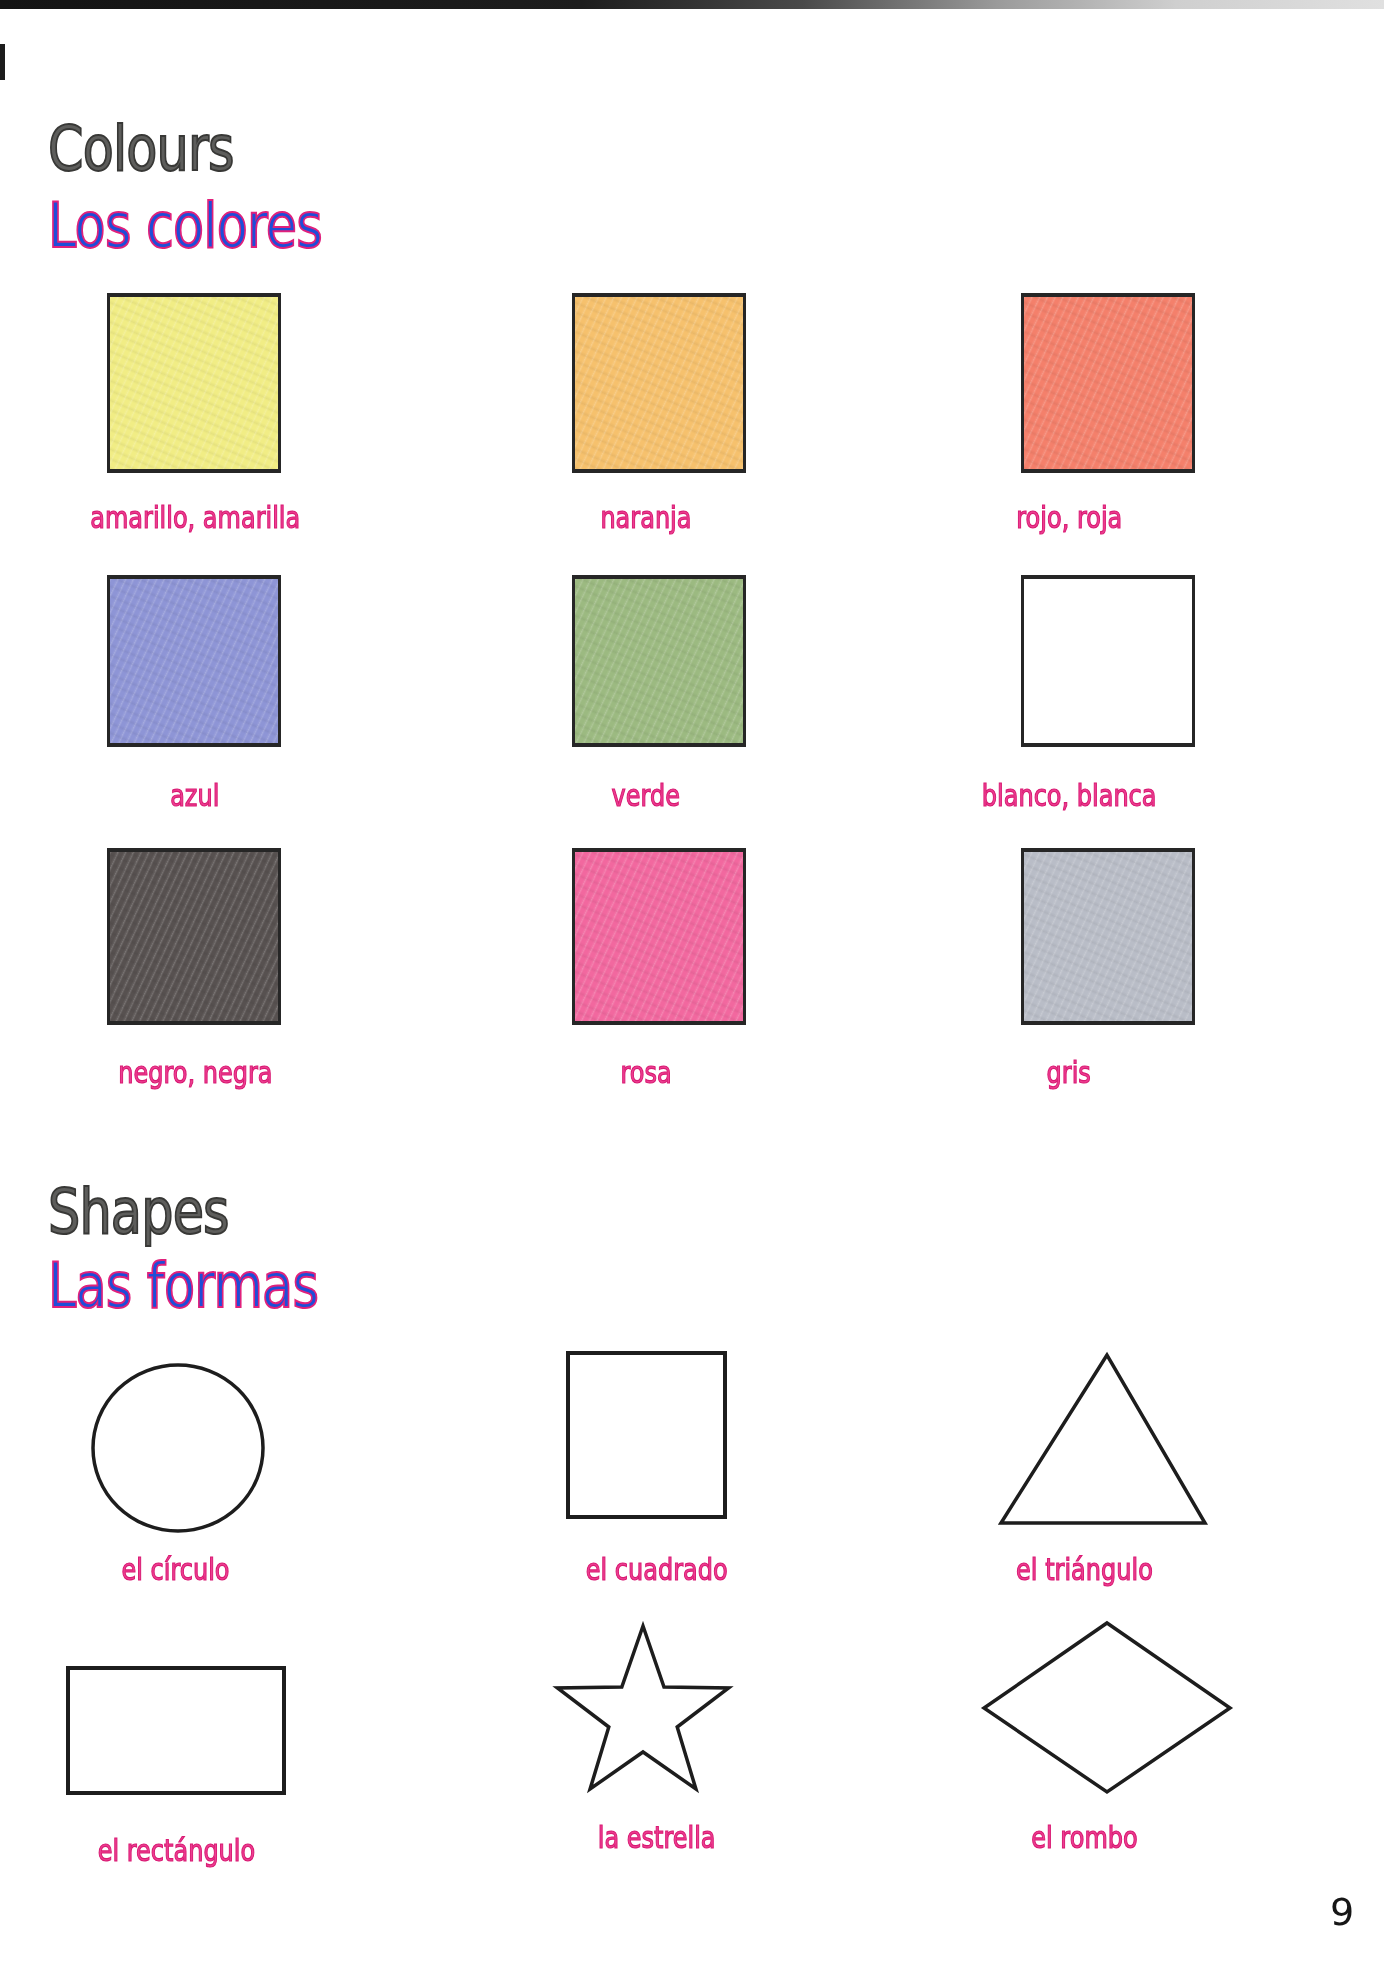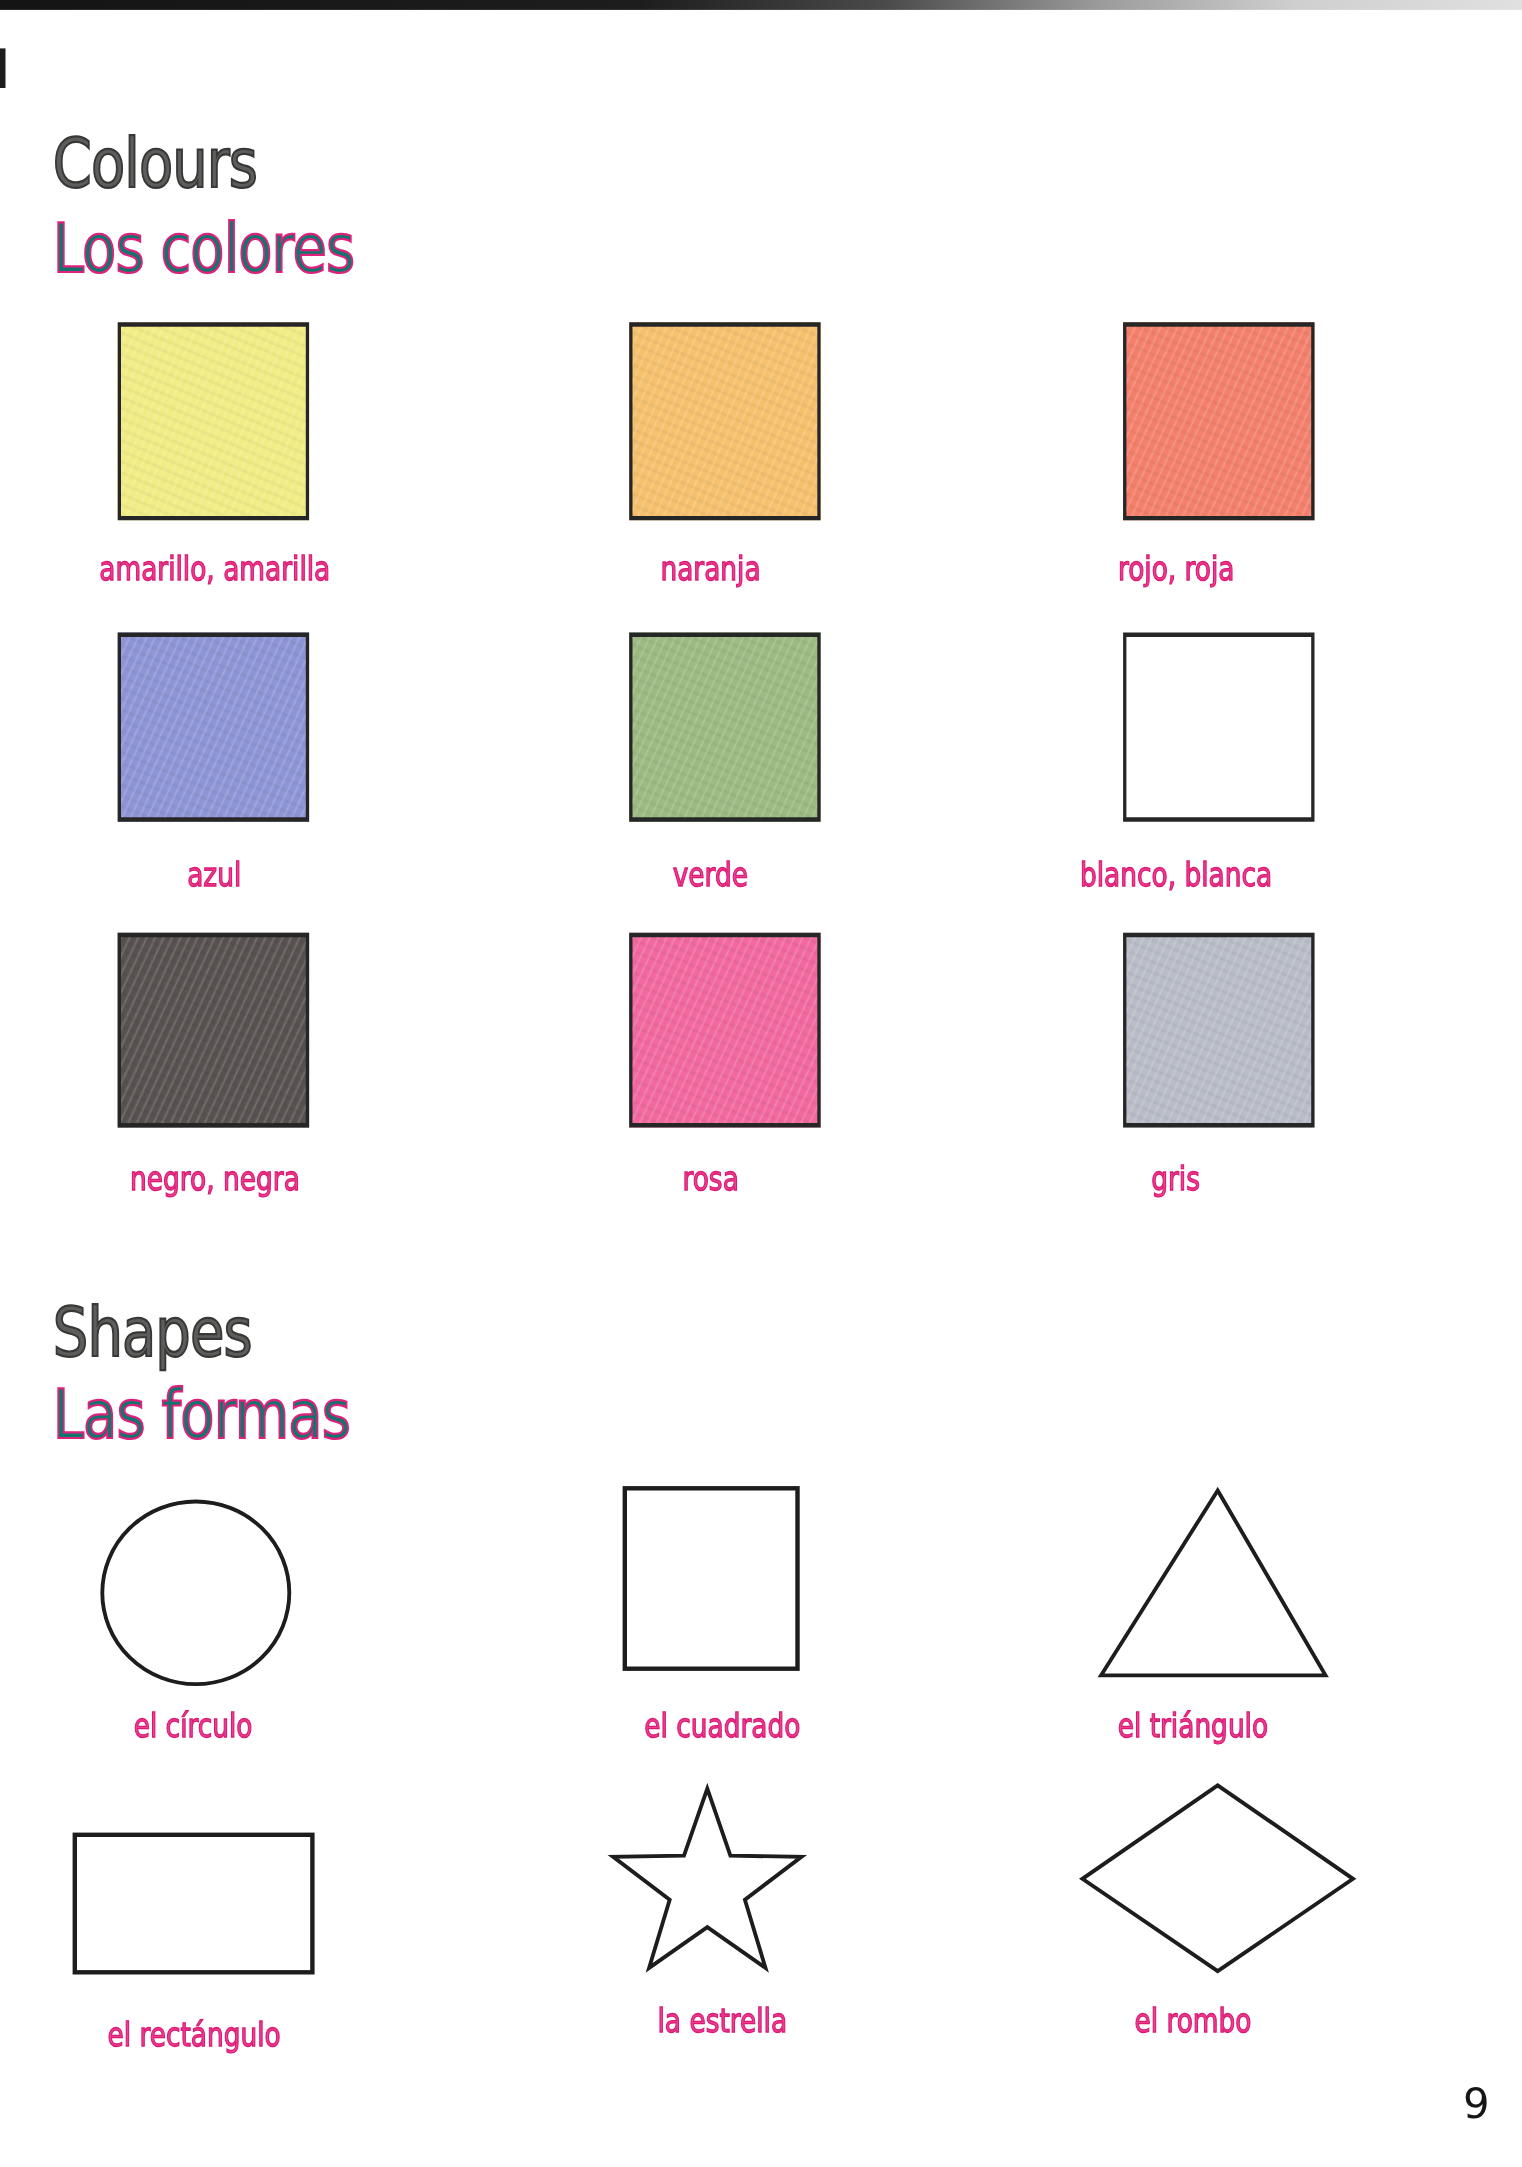--- a/index.html
+++ b/index.html
@@ -6,21 +6,21 @@
   body{
     width:1384px;height:1970px;position:relative;background:#ffffff;
     font-family:"DejaVu Sans","Liberation Sans",sans-serif;overflow:hidden;
   }
   .topbar{position:absolute;left:0;top:0;width:1384px;height:9px;
     background:linear-gradient(to right,#141414 0%,#1d1d1d 42%,#4a4a4a 58%,#9a9a9a 72%,#cfcfcf 85%,#e0e0e0 100%);}
   .notch{position:absolute;left:0;top:44px;width:5px;height:36px;background:#1c1c1c;}
 
   .h-en,.h-es{position:absolute;left:16px;line-height:1;font-weight:400;letter-spacing:-1px;white-space:nowrap;margin-left:32px;}
   .h-en{font-size:62px;color:#5d5d5b;-webkit-text-stroke:2px #383836;}
-  .h-es{font-size:62px;color:#0f766e;-webkit-text-stroke:2px #e0217c;}
+  .h-es{font-size:62px;color:#1d4ed8;-webkit-text-stroke:2px #e0217c;}
   #colours-en{top:118px}
   #colours-es{top:195px}
   #shapes-en{top:1181px}
   #shapes-es{top:1255px}
 
   .sq{display:inline-block;transform:scaleX(0.82);transform-origin:left center;}
   .sqc{display:inline-block;transform:scaleX(0.80);transform-origin:center center;}
 
   .swatch{position:absolute;width:174px;box-sizing:border-box;border:3px solid #262626;
     border-top-width:4px;border-bottom-width:4px;}

